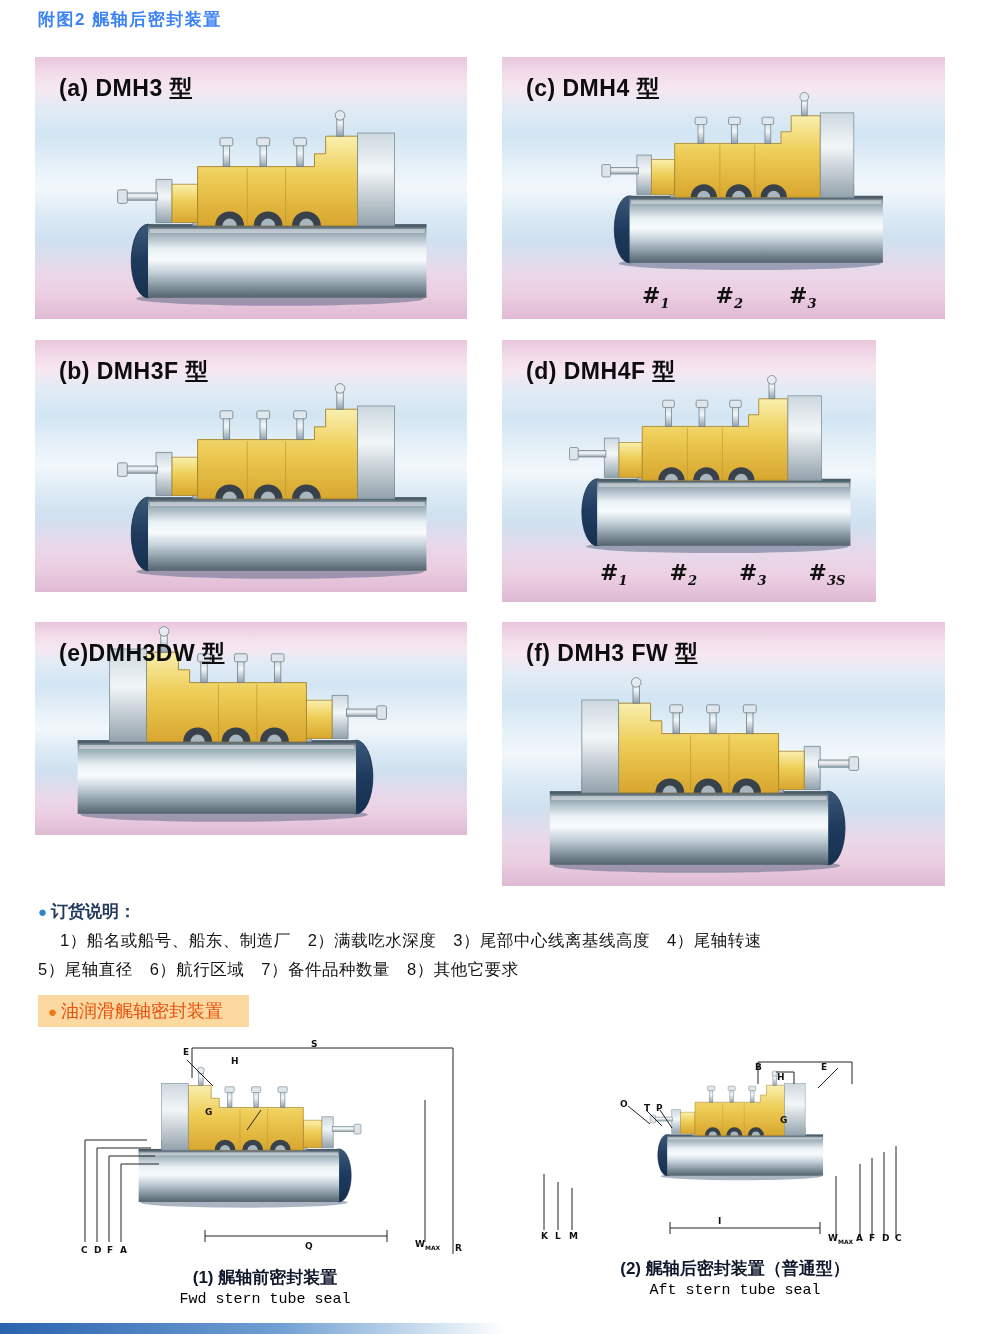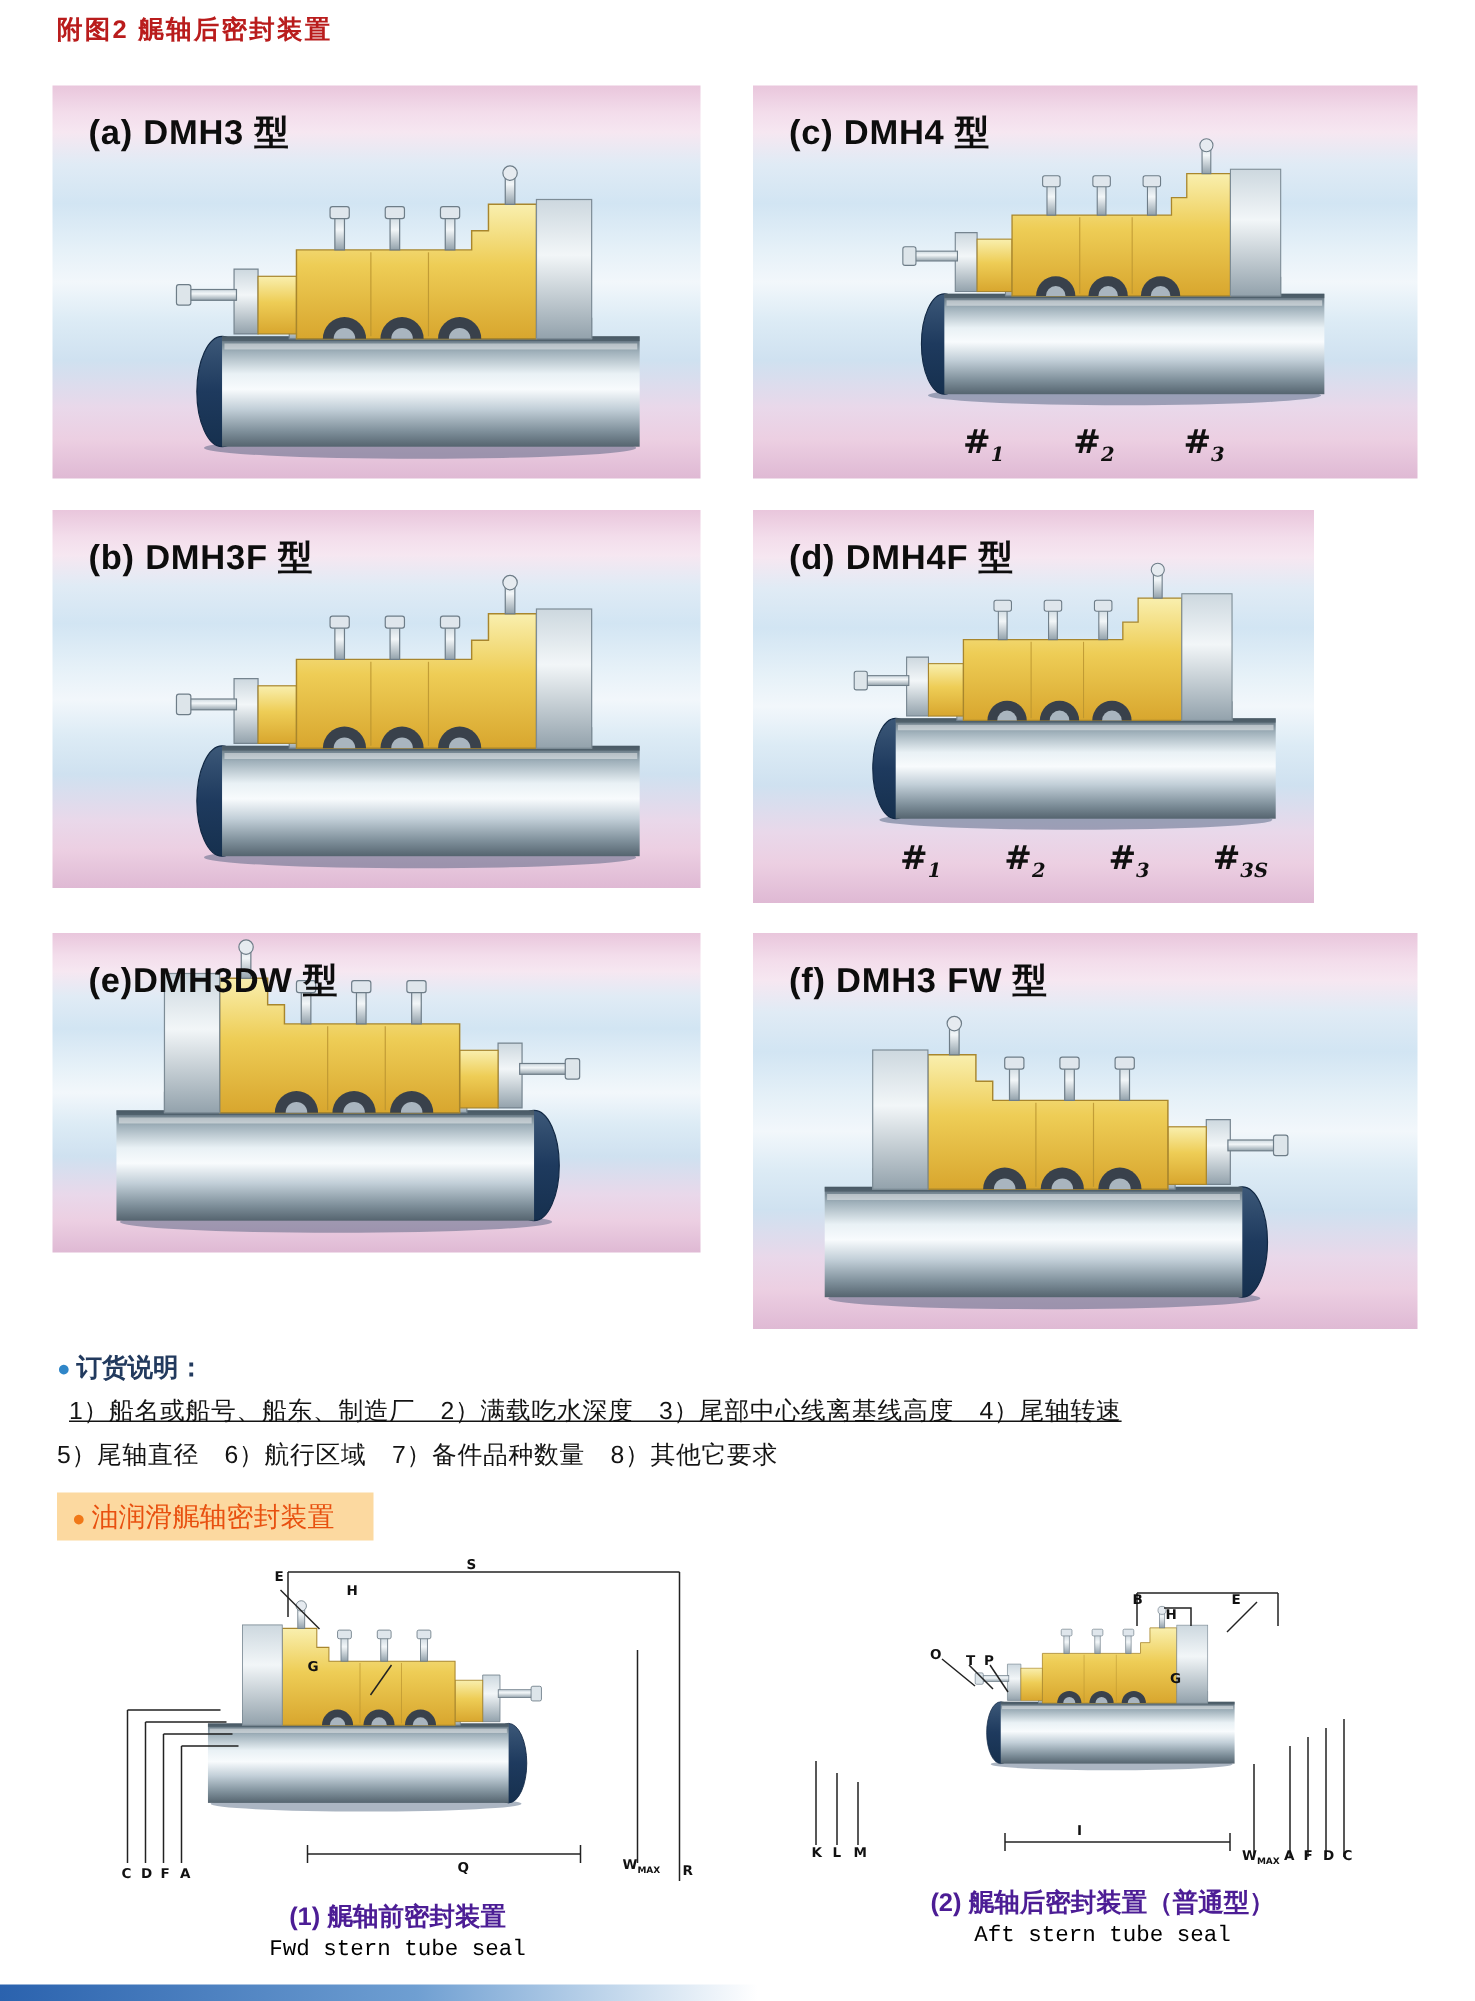--- a/index.html
+++ b/index.html
@@ -5,21 +5,21 @@
   * { margin:0; padding:0; box-sizing:border-box; }
   html,body { background:#ffffff; }
   body {
     width:983px; height:1334px; position:relative; overflow:hidden;
     font-family:"Liberation Sans", sans-serif; color:#111;
   }
   .page { position:absolute; inset:0; background:#fff; }
 
   .fig-title {
     position:absolute; left:38px; top:8px;
-    font-size:17px; font-weight:bold; color:#b91c1c; letter-spacing:1.5px;
+    font-size:17px; font-weight:bold; color:#3b82f6; letter-spacing:1.5px;
   }
 
   
   .panel {
     position:absolute; overflow:hidden;
     background:linear-gradient(180deg,
       #e9c6dc 0%, #f3ddeb 7%, #f6e7f1 12%, #e0ebf5 20%, #d2e5f3 30%,
       #e6f1f8 42%, #f2f7fb 50%, #dcebf5 60%, #cfe1f0 70%,
       #e9d8ea 82%, #eccfe2 90%, #dfb9d4 100%);
   }
@@ -35,40 +35,40 @@
     font-size:22px; color:#101010;
   }
   .tags .tag i { font-style:italic; }
   .tags sub { font-size:13px; font-style:italic; }
 
   
   .order { position:absolute; left:38px; top:900px; width:910px; }
   .order-head { font-size:17px; font-weight:bold; color:#223a5e; }
   .order-head .bullet { color:#2f86c8; margin-right:4px; font-size:15px; }
   .order-line { font-size:16.5px; color:#141414; margin-top:7px; letter-spacing:.5px; }
-  .order-line.l1 { margin-left:8px;text-decoration:underline; }
+  .order-line.l1 { margin-left:22px; }
   .order-line.l2 { }
 
   
   .oil-head {
     position:absolute; left:38px; top:995px;
     display:inline-block; background:#fcd9a0; padding:4px 26px 4px 10px;
     font-size:18px; font-weight:normal; color:#e8500f;
   }
   .oil-head .bullet { color:#f07818; margin-right:4px; font-size:15px; }
 
   
   .diagram { position:absolute; }
   .diagram svg { display:block; width:100%; background:#fff; }
   .dim {
     position:absolute; font-size:9px; font-weight:bold; color:#111;
     font-family:"DejaVu Sans", sans-serif; line-height:1;
   }
   .dim sub { font-size:6px; }
-  .cap-cn { text-align:center; font-size:17px; font-weight:bold; color:#4c1d95; margin-top:5px; }
+  .cap-cn { text-align:center; font-size:17px; font-weight:bold; color:#0f172a; margin-top:5px; }
   .cap-en { text-align:center; font-size:15px; font-family:"Liberation Mono", monospace; color:#000; margin-top:2px; }
 
   .footer-bar {
     position:absolute; left:0; bottom:0; width:505px; height:11px;
     background:linear-gradient(90deg, #2a62ae 0%, #6f9fd2 55%, #cfe0f0 85%, #ffffff 100%);
   }
 </style>
 </head>
 <body>
 

